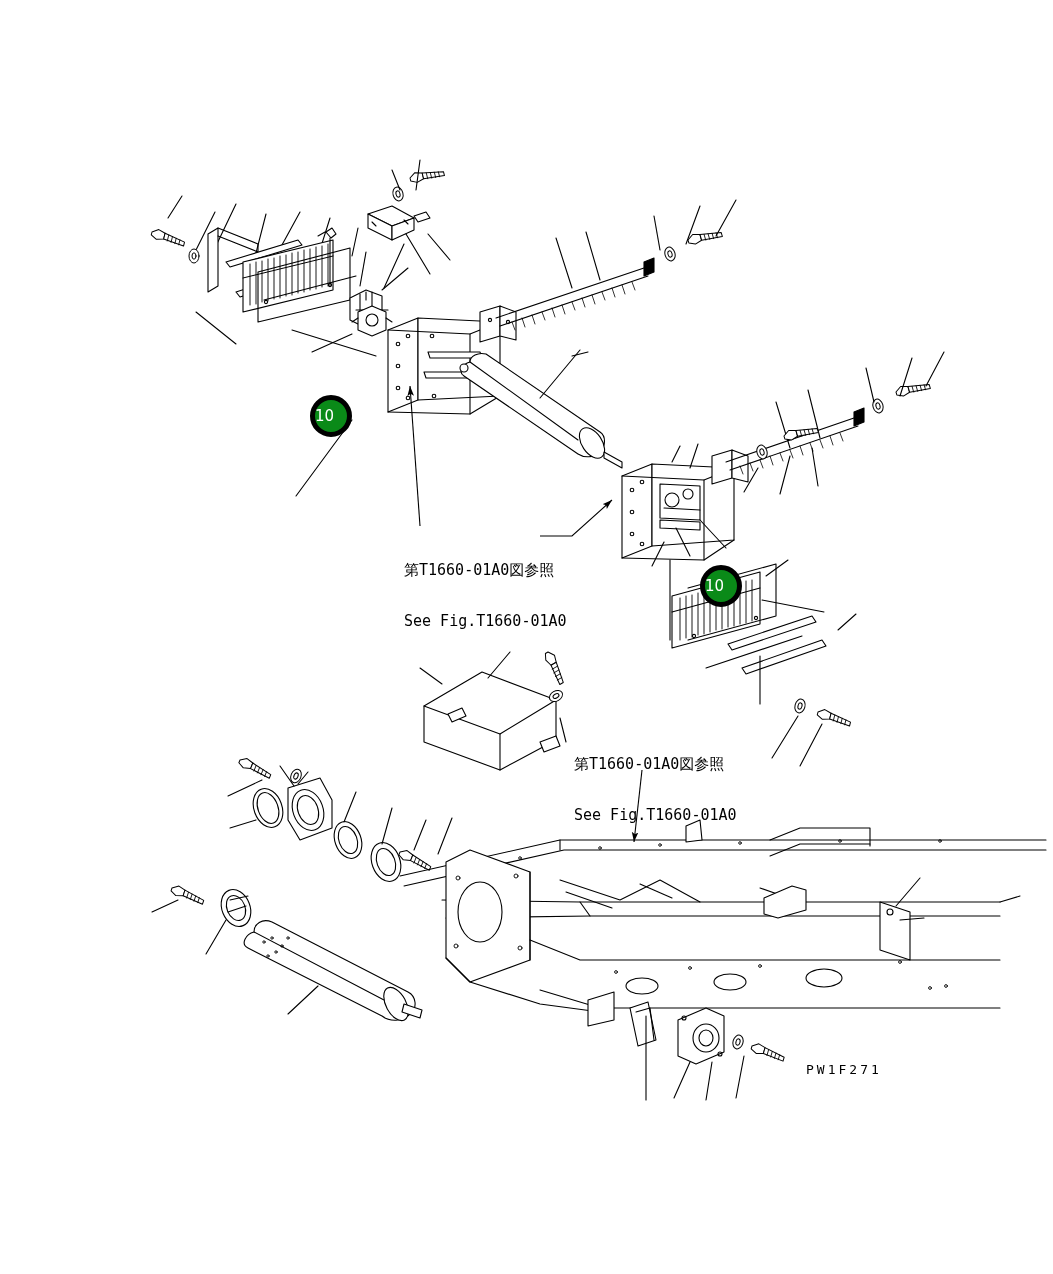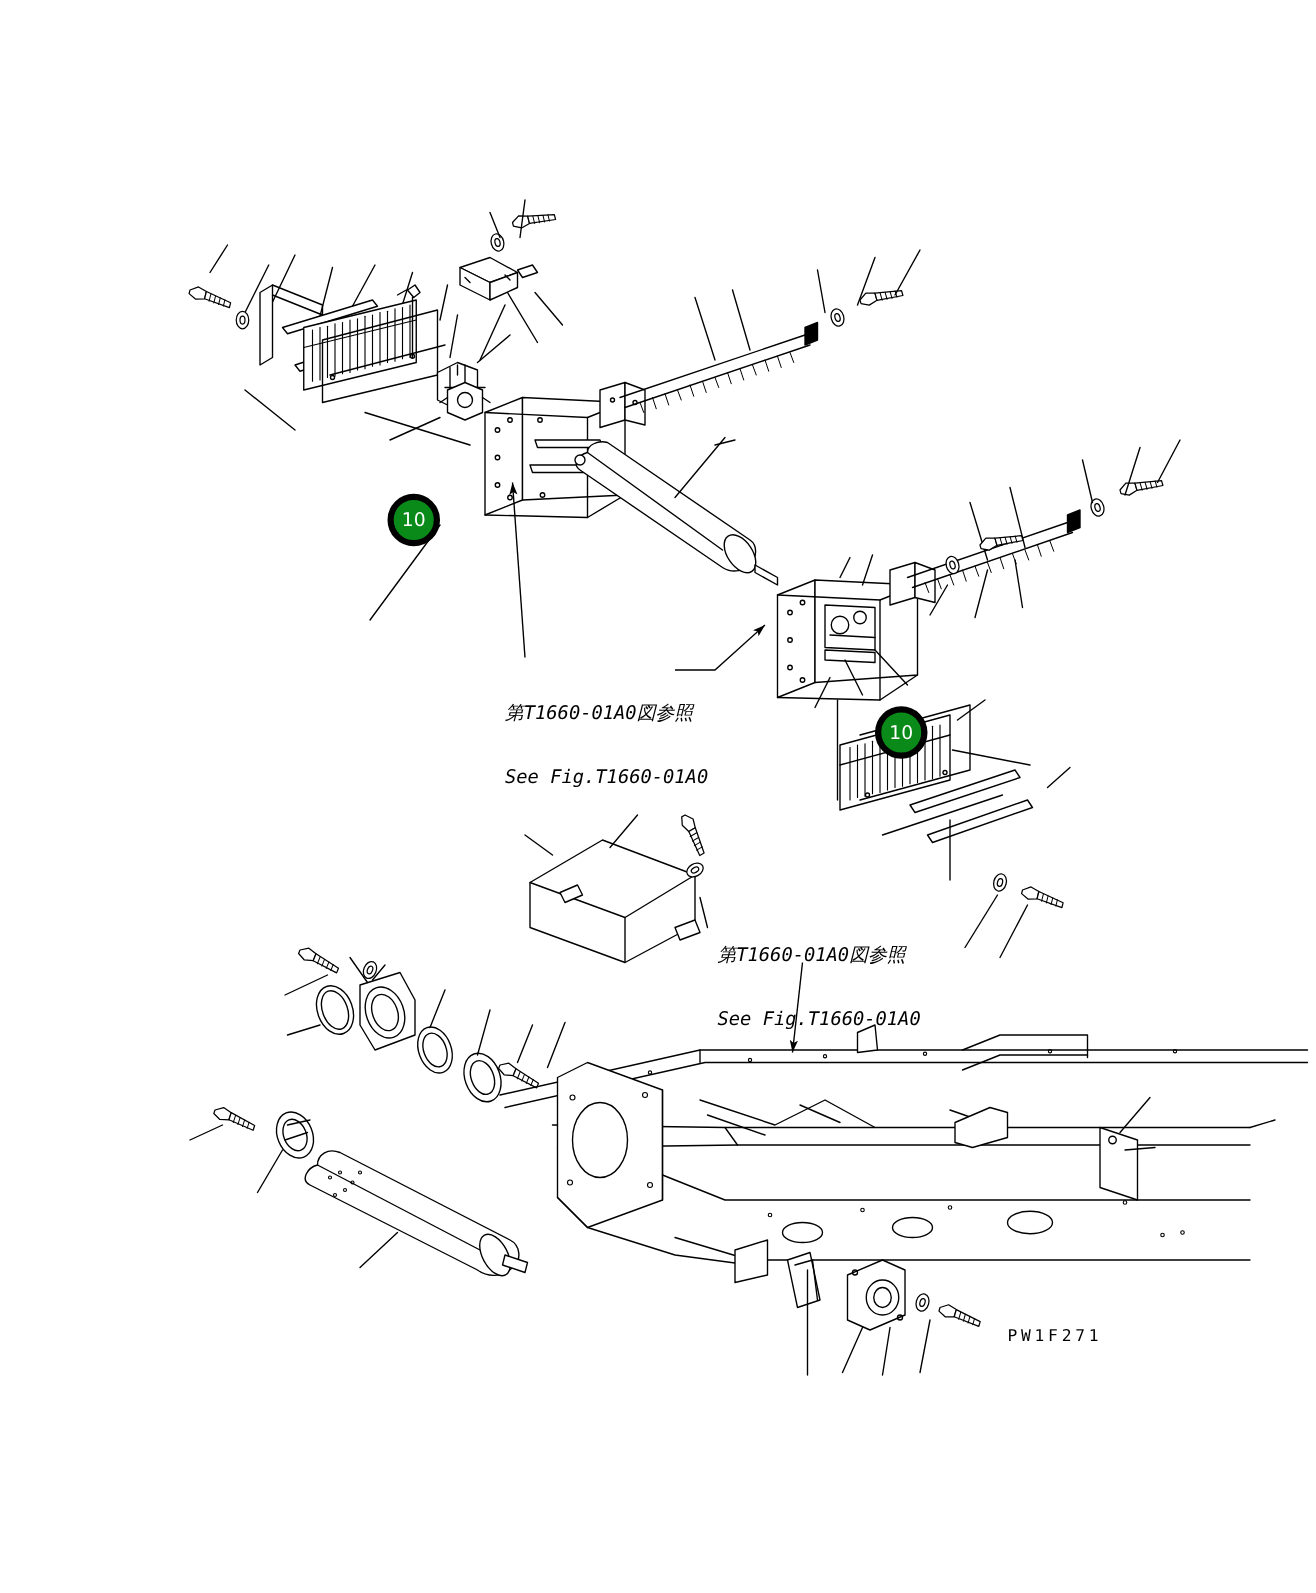--- a/index.html
+++ b/index.html
@@ -26,36 +26,35 @@
     height: 1274px;
   }
   .ref-label {
     position: absolute;
     font-family: "DejaVu Sans Mono", monospace;
     font-size: 15px;
     line-height: 17px;
     color: #000000;
     white-space: pre;
     letter-spacing: 0px;
-    font-style: italic;
   }
   .ref-label .ln {
     display: block;
   }
   .callout {
     position: absolute;
     width: 42px;
     height: 42px;
     border-radius: 50%;
     background: #0a8a18;
     border: 5px solid #000000;
     box-sizing: border-box;
     display: flex;
     align-items: center;
-    justify-content: center;
+    justify-content: flex-start;
   }
   .callout span {
     font-family: "DejaVu Sans", sans-serif;
     font-size: 15px;
     color: #ffffff;
     line-height: 1;
   }
   .sheet-code {
     position: absolute;
     font-family: "DejaVu Sans Mono", monospace;

